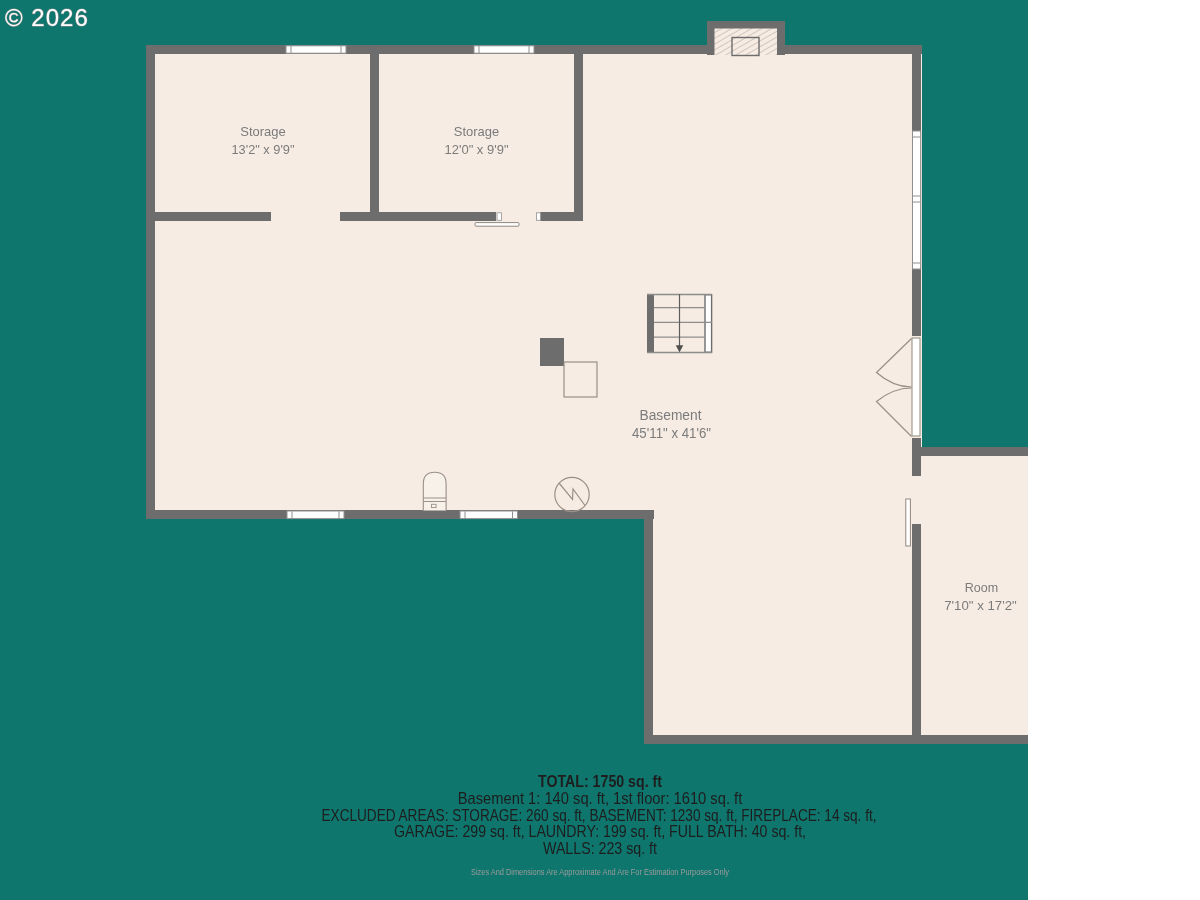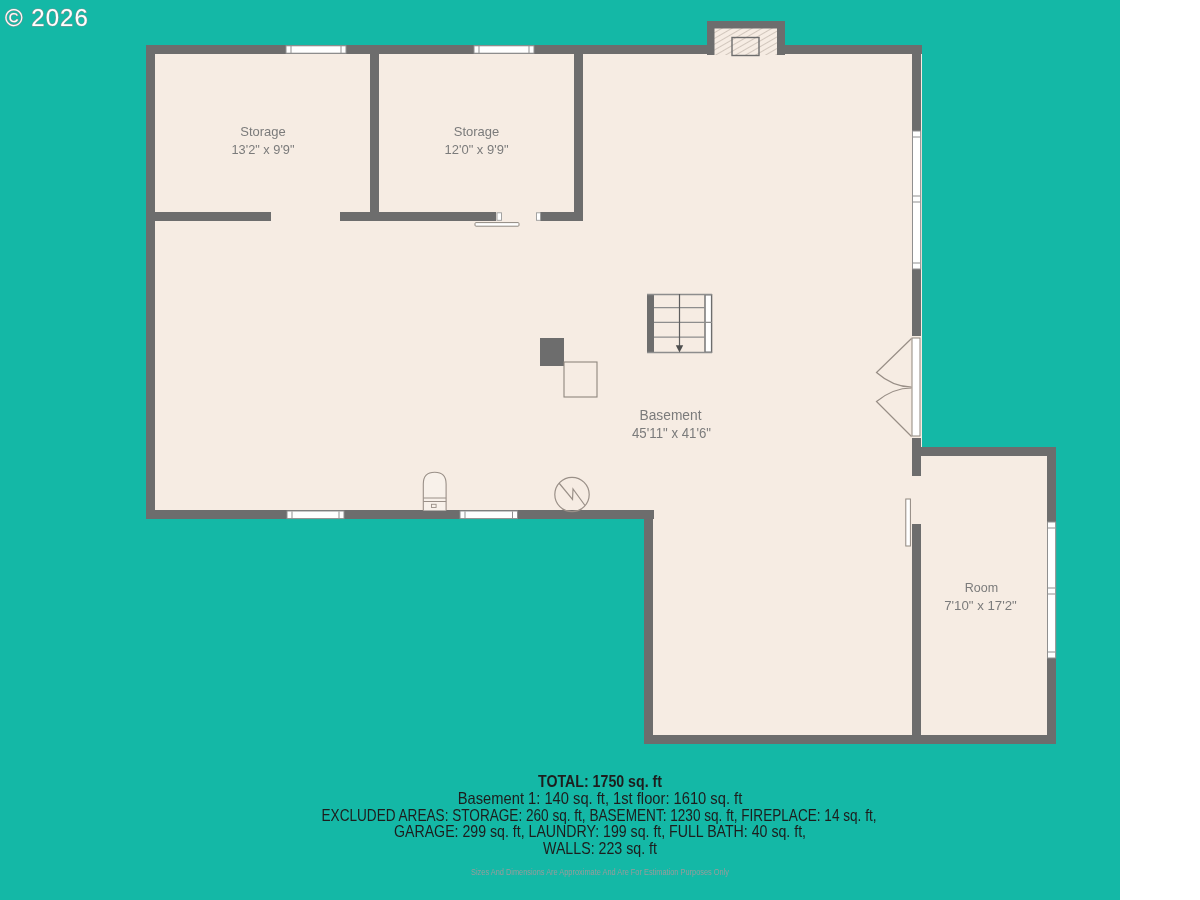--- a/index.html
+++ b/index.html
@@ -1,16 +1,16 @@
 <!DOCTYPE html>
 <html><head>
 <meta charset="utf-8">
 <style>
   html,body{margin:0;padding:0;background:#ffffff;}
-  .page{position:relative;width:1120px;height:900px;background:#14b8a6;overflow:hidden;
+  .page{position:relative;width:1028px;height:900px;background:#0f766e;overflow:hidden;
         font-family:"Liberation Sans", sans-serif;}
 </style>
 </head>
 <body>
 <div class="page">
 <svg width="1200" height="900" viewBox="0 0 1200 900" xmlns="http://www.w3.org/2000/svg">
   <defs>
     <pattern id="hatch" patternUnits="userSpaceOnUse" width="5" height="5" patternTransform="rotate(60)">
       <rect width="5" height="5" fill="#f6ece3"></rect>
       <line x1="0" y1="0" x2="0" y2="5" stroke="#b2a79c" stroke-width="1.1"></line>

